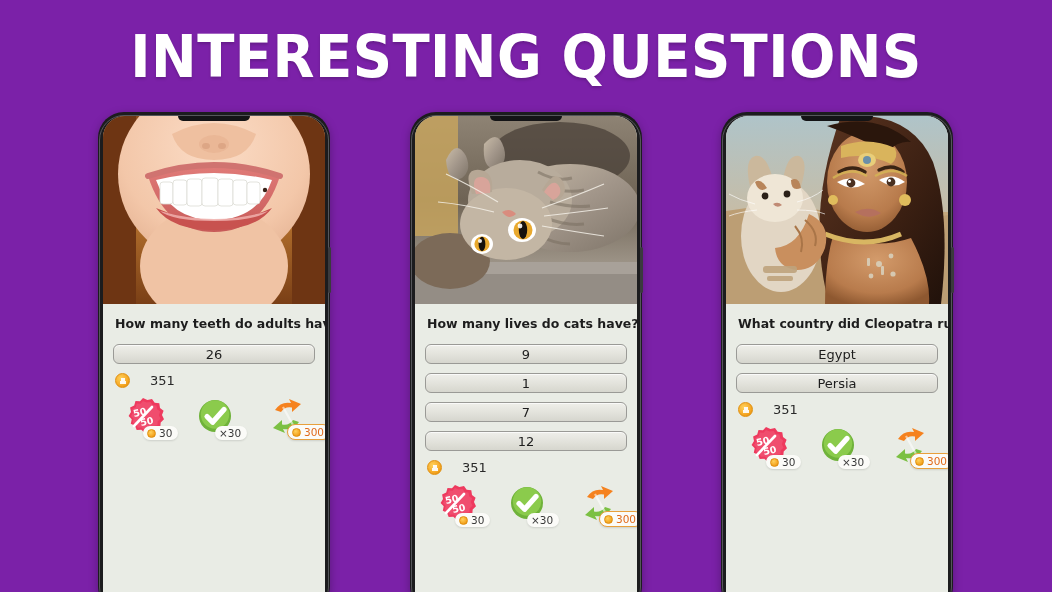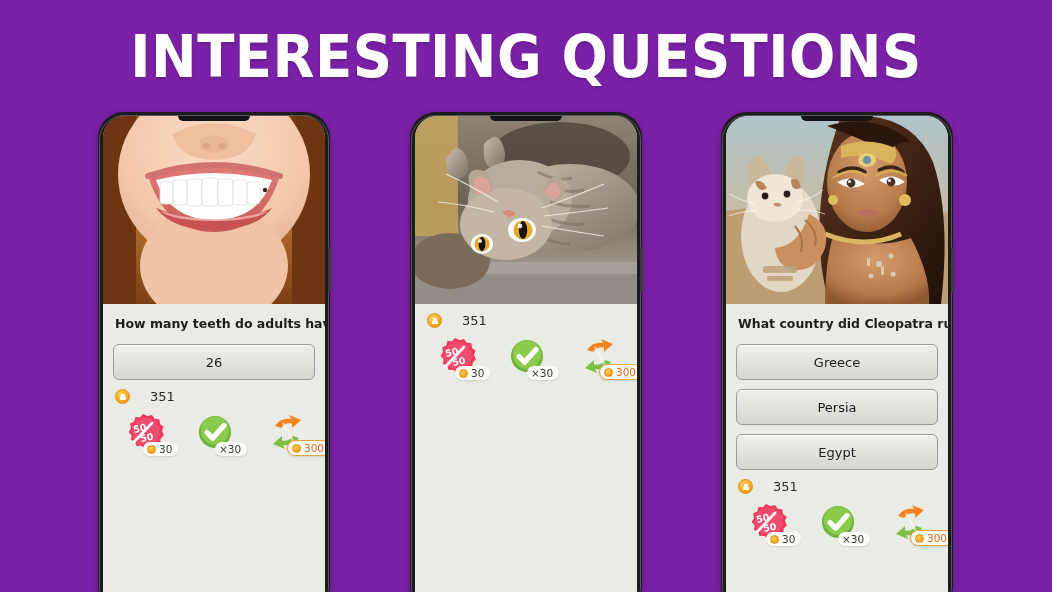--- a/index.html
+++ b/index.html
@@ -96,21 +96,21 @@
     font-size:12.5px;
     font-weight:700;
     color:#1d1d1d;
     line-height:1.2;
     padding-left:2px;
     margin-bottom:13px;
     white-space:nowrap;
   }
   .answers { display:flex; flex-direction:column; gap:9px; }
   .answer {
-    height:36px;
+    height:20px;
     border:1px solid #9a9a96;
     border-radius:6px;
     background:linear-gradient(180deg,#EFEFEA 0%,#E2E2DB 55%,#D6D6CE 100%);
     display:flex;
     align-items:center;
     justify-content:center;
     font-family:"DejaVu Sans", sans-serif;
     font-size:13px;
     color:#1d1d1d;
     box-shadow:0 1px 0 rgba(255,255,255,0.7) inset;
@@ -349,20 +349,29 @@
           <g stroke="#F4F0E8" stroke-width="1.2" opacity=".85" fill="none">
             <path d="M132 92 q34 -12 62 -24"></path>
               <path d="M134 100 q36 -4 64 -8"></path>
             <path d="M132 110 q34 6 62 10"></path>
               <path d="M88 86 q-30 -18 -52 -28"></path>
             <path d="M84 96 q-32 -8 -56 -10"></path>
           </g>
         </svg>
       </div>
 
+      <div class="qpanel">
+        <div class="question">How many lives do cats have?</div>
+        <div class="answers">
+          <div class="answer">9</div>
+          <div class="answer">1</div>
+          <div class="answer">7</div>
+          <div class="answer">12</div>
+        </div>
+      </div>
 
       <div class="bottom">
         <div class="coinrow">
           <span class="coin big"></span>
           <span class="coinval">351</span>
         </div>
         <div class="powerups">
 
           <div class="pu">
             <svg viewBox="0 0 44 44">
@@ -486,23 +495,22 @@
           <g fill="#BFA47E" opacity=".9">
             <rect x="42" y="150" width="34" height="7" rx="3"></rect>
             <rect x="46" y="160" width="26" height="5" rx="2"></rect>
           </g>
         </svg>
       </div>
 
       <div class="qpanel">
         <div class="question">What country did Cleopatra rule?</div>
         <div class="answers">
-          <div class="answer">Greece</div>
+          <div class="answer">Egypt</div>
           <div class="answer">Persia</div>
-          <div class="answer">Egypt</div>
         </div>
       </div>
 
       <div class="bottom">
         <div class="coinrow">
           <span class="coin big"></span>
           <span class="coinval">351</span>
         </div>
         <div class="powerups">
 

